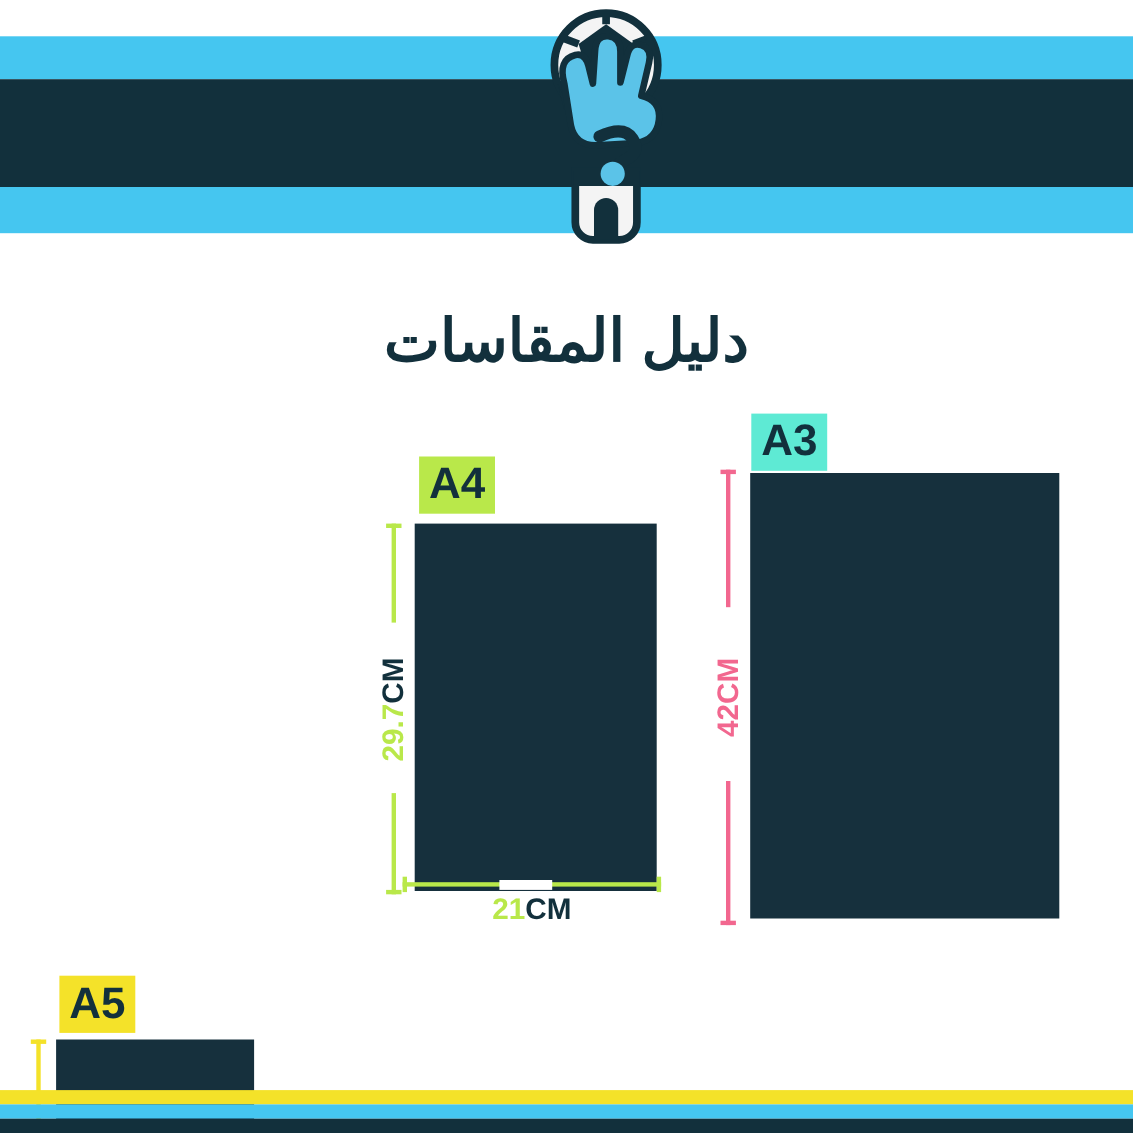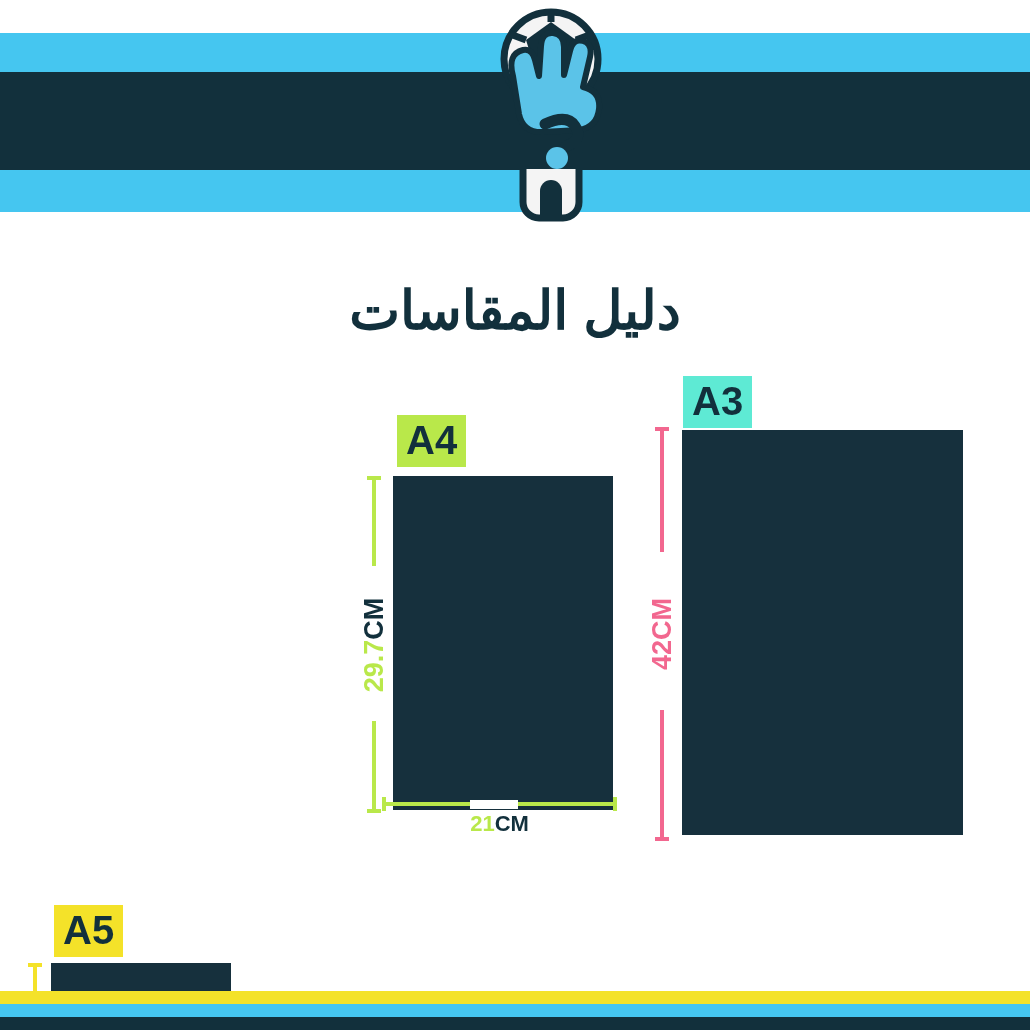--- a/index.html
+++ b/index.html
@@ -114,21 +114,21 @@
     width: 4px;
   }
   .dim-h .cap.left  { left: 0; }
   .dim-h .cap.right { right: 0; }
   .dim-h .hlabel {
     position: absolute;
     top: 16px;
     left: 50%;
     transform: translateX(-50%);
     white-space: nowrap;
-    font-size: 22px;
+    font-size: 27px;
     font-weight: bold;
     line-height: 1;
   }
   .unit-dark { color: #12303c; }
 
   
   .gap {
     position: absolute;
     background: #ffffff;
   }
@@ -162,37 +162,37 @@
       <path d="M96 22 a47 47 0 0 1 8 24 l-12 -6 Z" fill="#12303c"></path>
 
       <path d="M20 70 q-6 -22 10 -26 q9 -2 12 10 l4 16 l2 -30 q1 -14 12 -13 q11 1 11 14 l0 28 l6 -24 q3 -13 13 -10 q10 3 7 16 l-7 30 q18 4 16 22 q-2 18 -20 21 l-36 2 q-20 1 -24 -18 l-6 -38 Z" fill="#5bc3e8" stroke="#12303c" stroke-width="6" stroke-linejoin="round"></path>
       <path d="M52 118 q22 -10 30 2 q8 12 -6 19 q-14 7 -8 17" fill="none" stroke="#12303c" stroke-width="11" stroke-linecap="round"></path>
       <circle cx="64" cy="152" r="11" fill="#5bc3e8"></circle>
     </svg>
   </div>
 
   <div class="page-title">دليل المقاسات</div>
 
-  <div class="size-block" style="left:0; top:457px; width:260px; height:380px;">
+  <div class="size-block" style="left:0; top:439px; width:260px; height:380px;">
 
     <div class="badge" style="left:54px; top:448px; background:#f4e229;">A5</div>
 
     <div class="paper" style="left:51px; top:506px; width:180px; height:281px;"></div>
 
     <div class="dim-v" style="left:28px; top:506px; width:14px; height:291px;">
       <div class="rule" style="background:#f4e229;"></div>
       <div class="cap top" style="background:#f4e229;"></div>
 
       <div class="gap" style="left:3px; top:78px; width:9px; height:118px;"></div>
 
     </div>
 
   </div>
 
-  <div class="size-block" style="left:16px; top:0; width:640px; height:860px;">
+  <div class="size-block" style="left:0; top:0; width:640px; height:860px;">
 
     <div class="badge" style="left:381px; top:415px; background:#b9e84a;">A4</div>
 
     <div class="paper" style="left:377px; top:476px; width:220px; height:334px;"></div>
 
     <div class="dim-v" style="left:351px; top:476px; width:14px; height:337px;">
       <div class="rule" style="background:#b9e84a;"></div>
       <div class="cap top" style="background:#b9e84a;"></div>
       <div class="cap bot" style="background:#b9e84a;"></div>
       <div class="gap" style="left:3px; top:90px; width:9px; height:155px;"></div>

